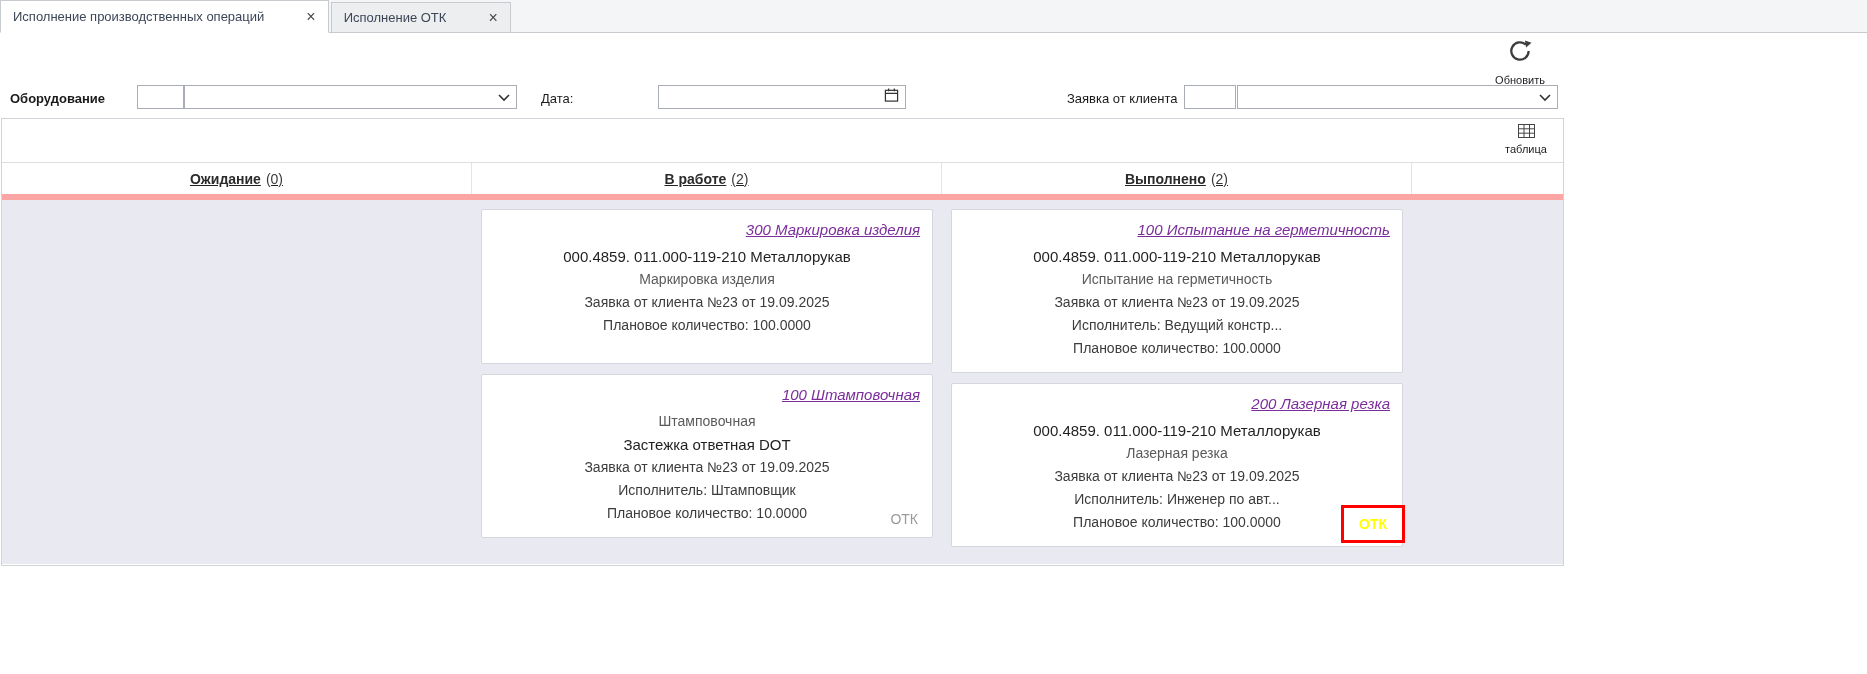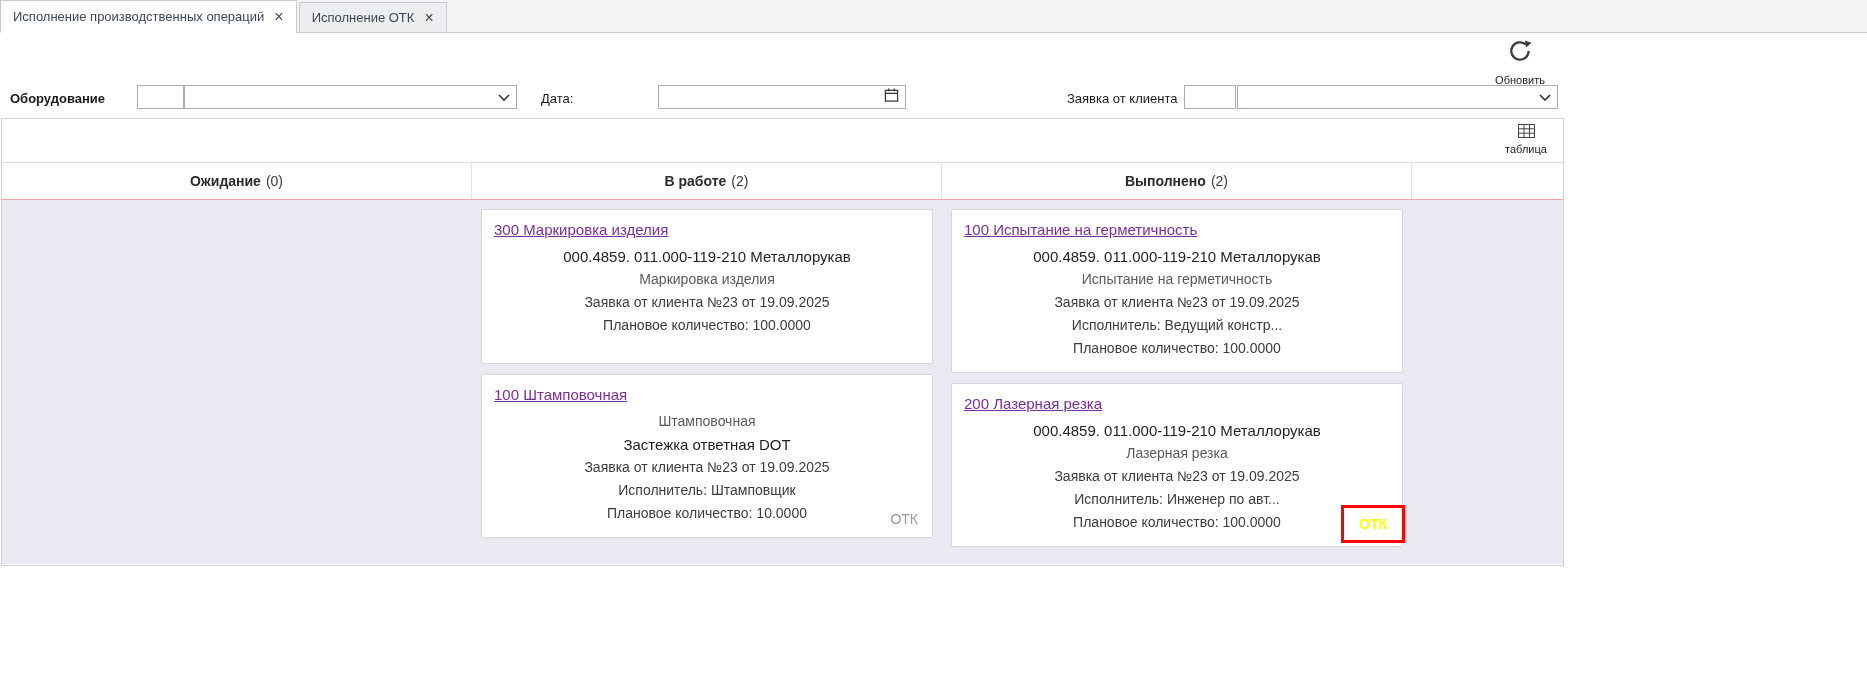--- a/index.html
+++ b/index.html
@@ -2,21 +2,21 @@
 <html style="--accent-link: #7B2D9B; --otk-text: #FFFF00; --otk-border: #FF0000; --board-bg: #E9E9F2;"><head>
 <meta charset="utf-8">
 <style>
   * { box-sizing: border-box; margin: 0; padding: 0; }
   html,body { background:#fff; }
   body { font-family: "Liberation Sans", "DejaVu Sans", sans-serif; }
   .page { position: relative; width: 1867px; height: 674px; background: #fff; overflow: hidden; color:#222; }
 
   
   .tabbar { position:absolute; top:0; left:0; right:0; height:33px; background:#f4f5f6; border-bottom:1px solid #c7cbd0; display:flex; align-items:stretch; }
-  .tab { display:flex; align-items:center; padding:0 12px; font-size:13px; color:#3c4656; cursor:pointer; white-space:nowrap; }
+  .tab { display:flex; align-items:center; padding:0 12px; font-size:13px; color:#3c4656; cursor:pointer; white-space:nowrap;gap:32px; }
   .tab.active { background:#fff; border:1px solid #c7cbd0; border-bottom:1px solid #fff; margin-bottom:-1px; }
   .tab.inactive { background:#eceef0; border:1px solid #c7cbd0; border-bottom:none; margin-top:2px; margin-left:2px; }
   .tab-close { margin-left:10px; font-size:16px; line-height:1; color:#4a4a4a; cursor:pointer; }
 
   
   .refresh { position:absolute; top:38px; left:1488px; width:64px; text-align:center; cursor:pointer; }
   .refresh-label { font-size:11px; color:#1d1d1d; margin-top:6px; }
 
   
   .filters { position:absolute; top:84px; left:0; right:0; height:28px; }
@@ -31,33 +31,33 @@
   .inp-req-small { left:1184px; width:52px; }
   .sel-request { left:1237px; width:321px; }
   .box-icon { position:absolute; right:6px; top:50%; transform:translateY(-50%); display:block; }
 
   
   .panel { position:absolute; top:118px; left:1px; width:1563px; height:448px; border:1px solid #d0d3d8; background:#fff; }
   .panel-toolbar { position:relative; height:44px; border-bottom:1px solid #dcdee2; background:#fff; }
   .table-btn { position:absolute; right:12px; top:5px; width:50px; text-align:center; cursor:pointer; }
   .table-btn-label { font-size:11px; color:#1d1d1d; margin-top:1px; }
 
-  .col-headers { display:flex; height:37px; background:#fff; border-bottom:1px solid #fca5a5; }
+  .col-headers { display:flex; height:37px; background:#fff; border-bottom:6px solid #fca5a5;text-decoration:underline; }
   .col-head { width:470px; display:flex; align-items:center; justify-content:center; font-size:14px; color:#2b2b2b; border-right:1px solid #e3e4e8; }
   .col-head .col-title { font-weight:bold; }
   .col-head .col-count { margin-left:5px; font-weight:normal; color:#3a3a3a; }
   .col-head-filler { flex:1; background:#fff; }
 
   .col-bodies { display:flex; height:364px; }
   .col-body { width:470px; background:#e9e9f2; padding:9px; overflow:hidden; }
   .col-body-filler { flex:1; background:#e9e9f2; }
 
   
   .card { position:relative; background:#fff; border:1px solid #d6d6de; border-radius:2px; padding:8px 12px 12px; margin-bottom:10px; min-height:155px; }
-  .card-title { text-align:left; font-size:15px; margin:3px 0 7px; color:var(--accent-link,#7b2d9b); text-decoration:underline; cursor:pointer; }
+  .card-title { text-align:right; font-size:15px; margin:3px 0 7px; color:var(--accent-link,#7b2d9b); text-decoration:underline; cursor:pointer;font-style:italic; }
   .card-line { font-size:14px; line-height:23px; color:#3c3c3c;text-align:center; }
   .card-line.product { font-size:15px; color:#1f1f1f; }
   .card-line.op { color:#5a5a5a; }
   .otk-plain { position:absolute; right:14px; bottom:10px; font-size:14px; color:#9a9a9a; }
   .otk-high { position:absolute; right:-3px; bottom:3px; border:3px solid var(--otk-border,#ff0000); background:#fff; padding:8px 15px; font-size:14px; font-weight:bold; color:var(--otk-text,#ffff00); }
 </style>
 </head>
 <body>
 
 <div class="page">

